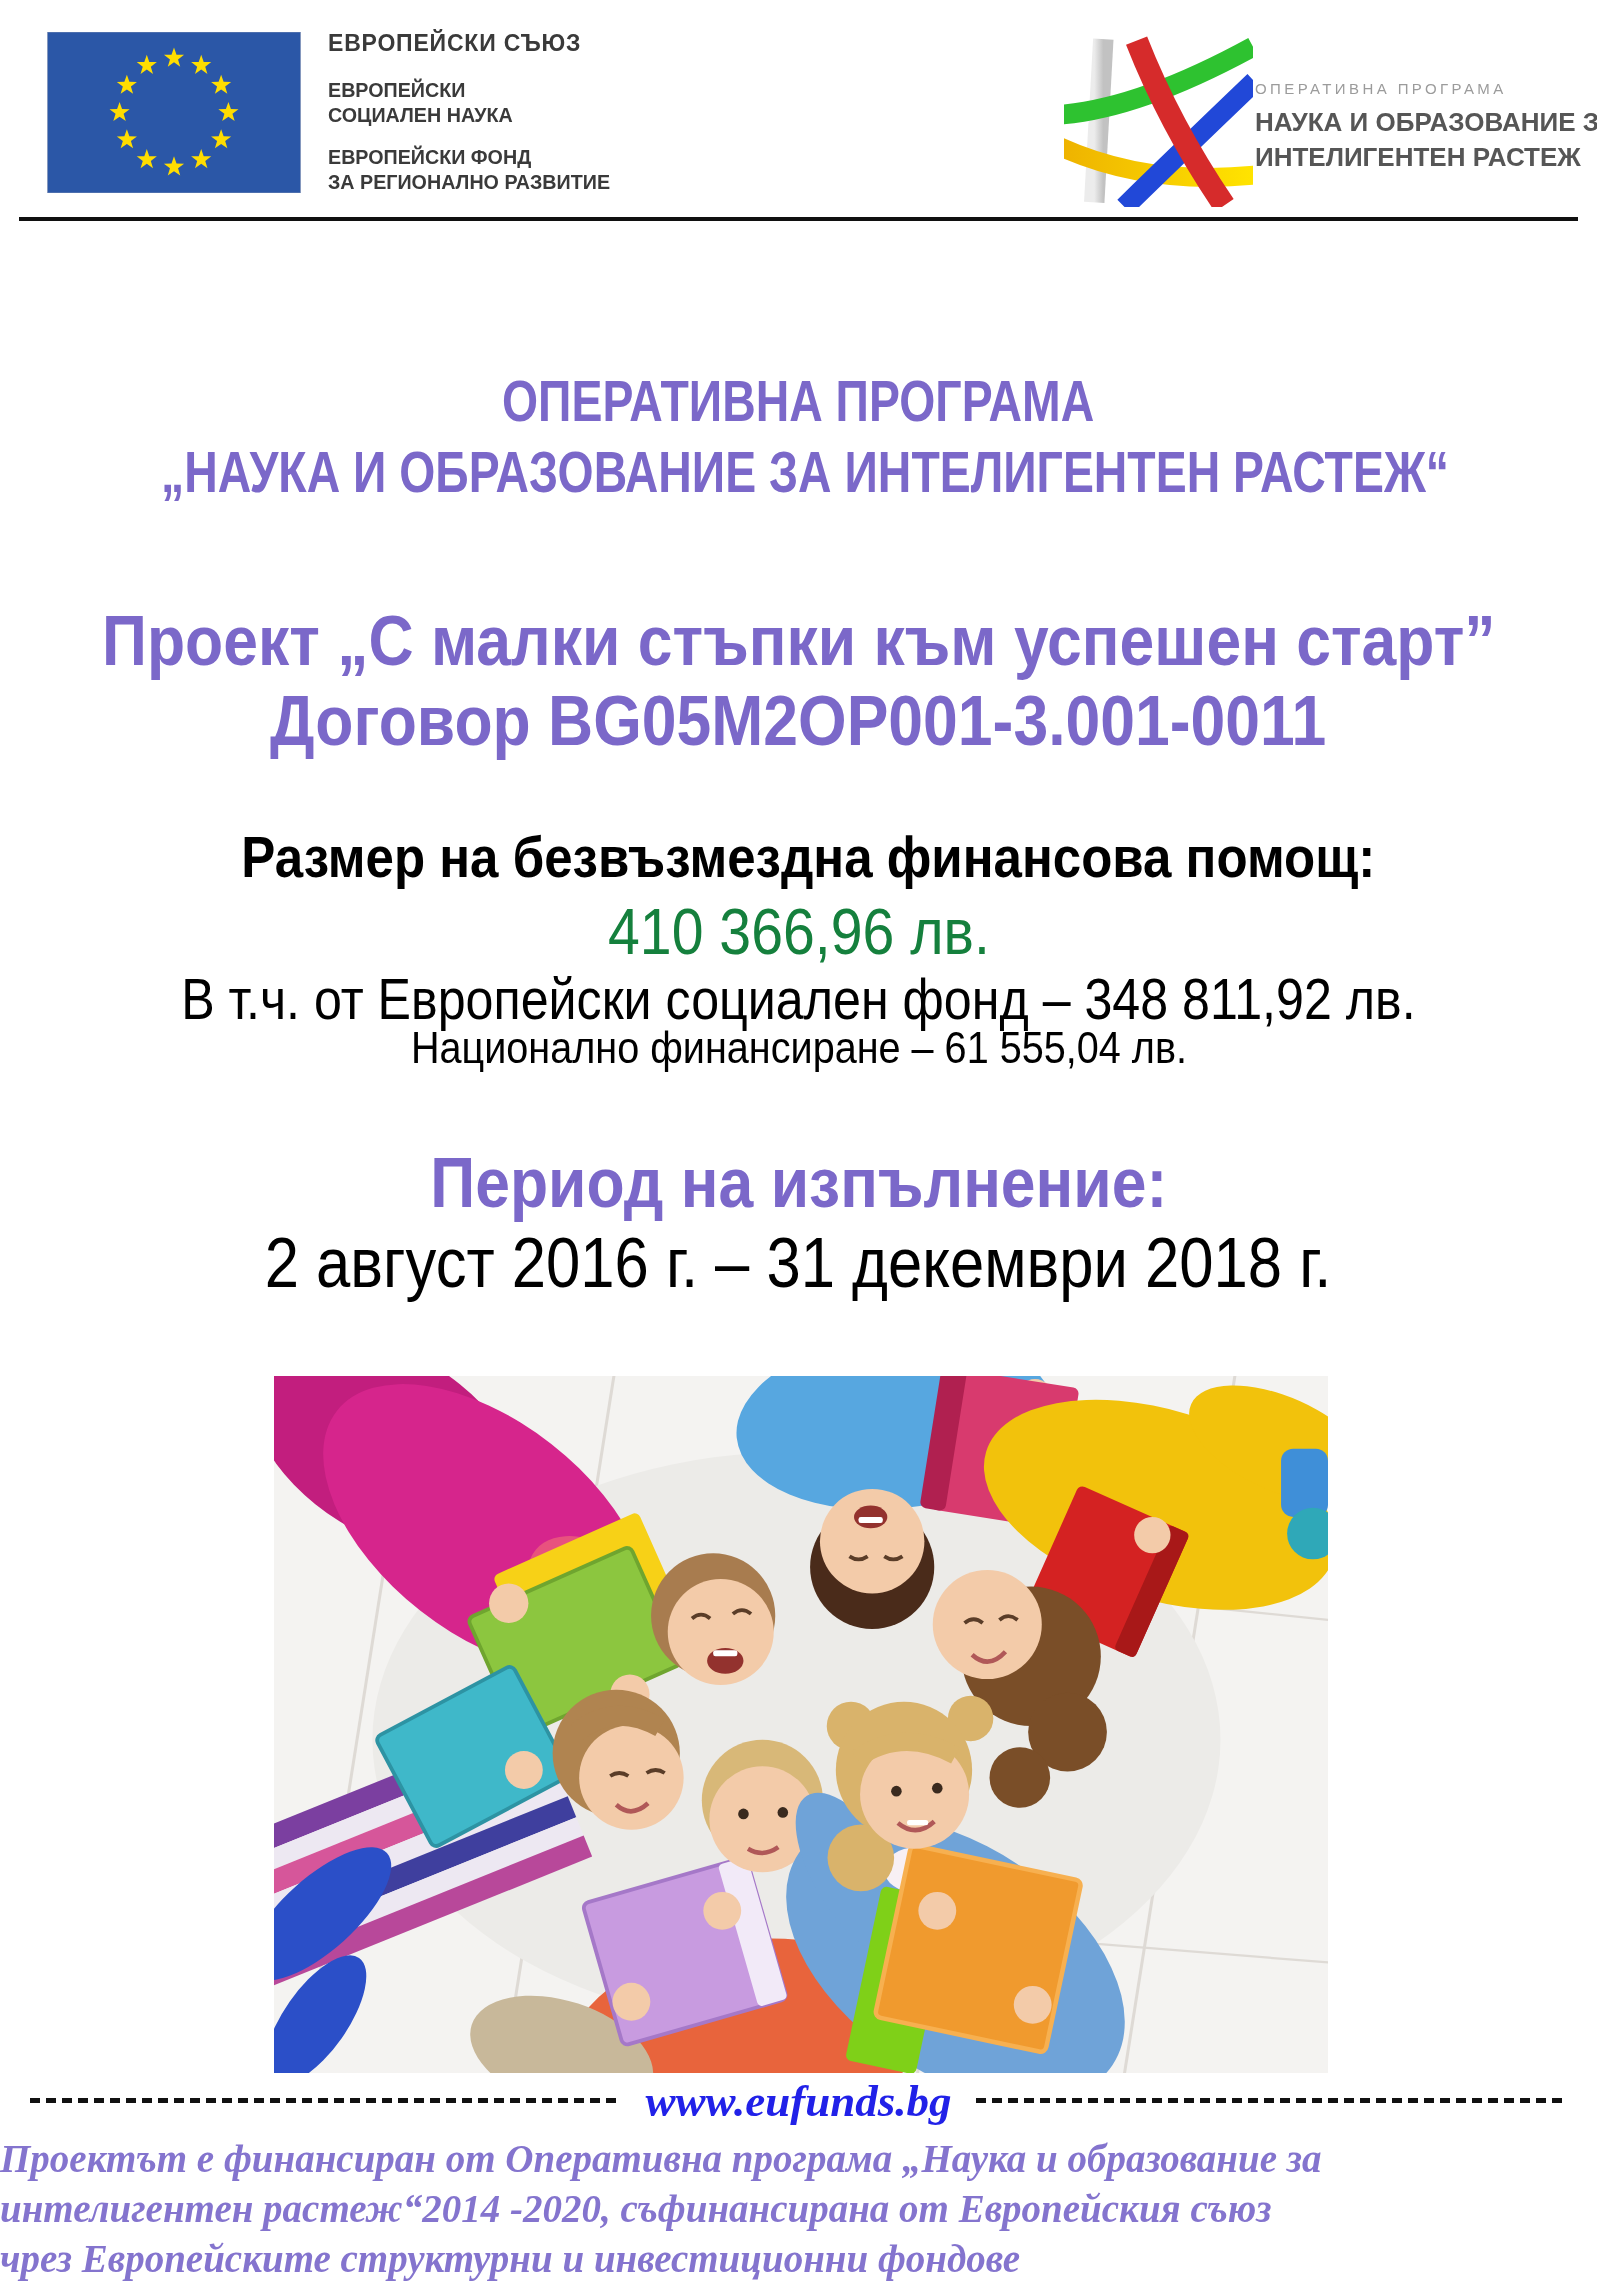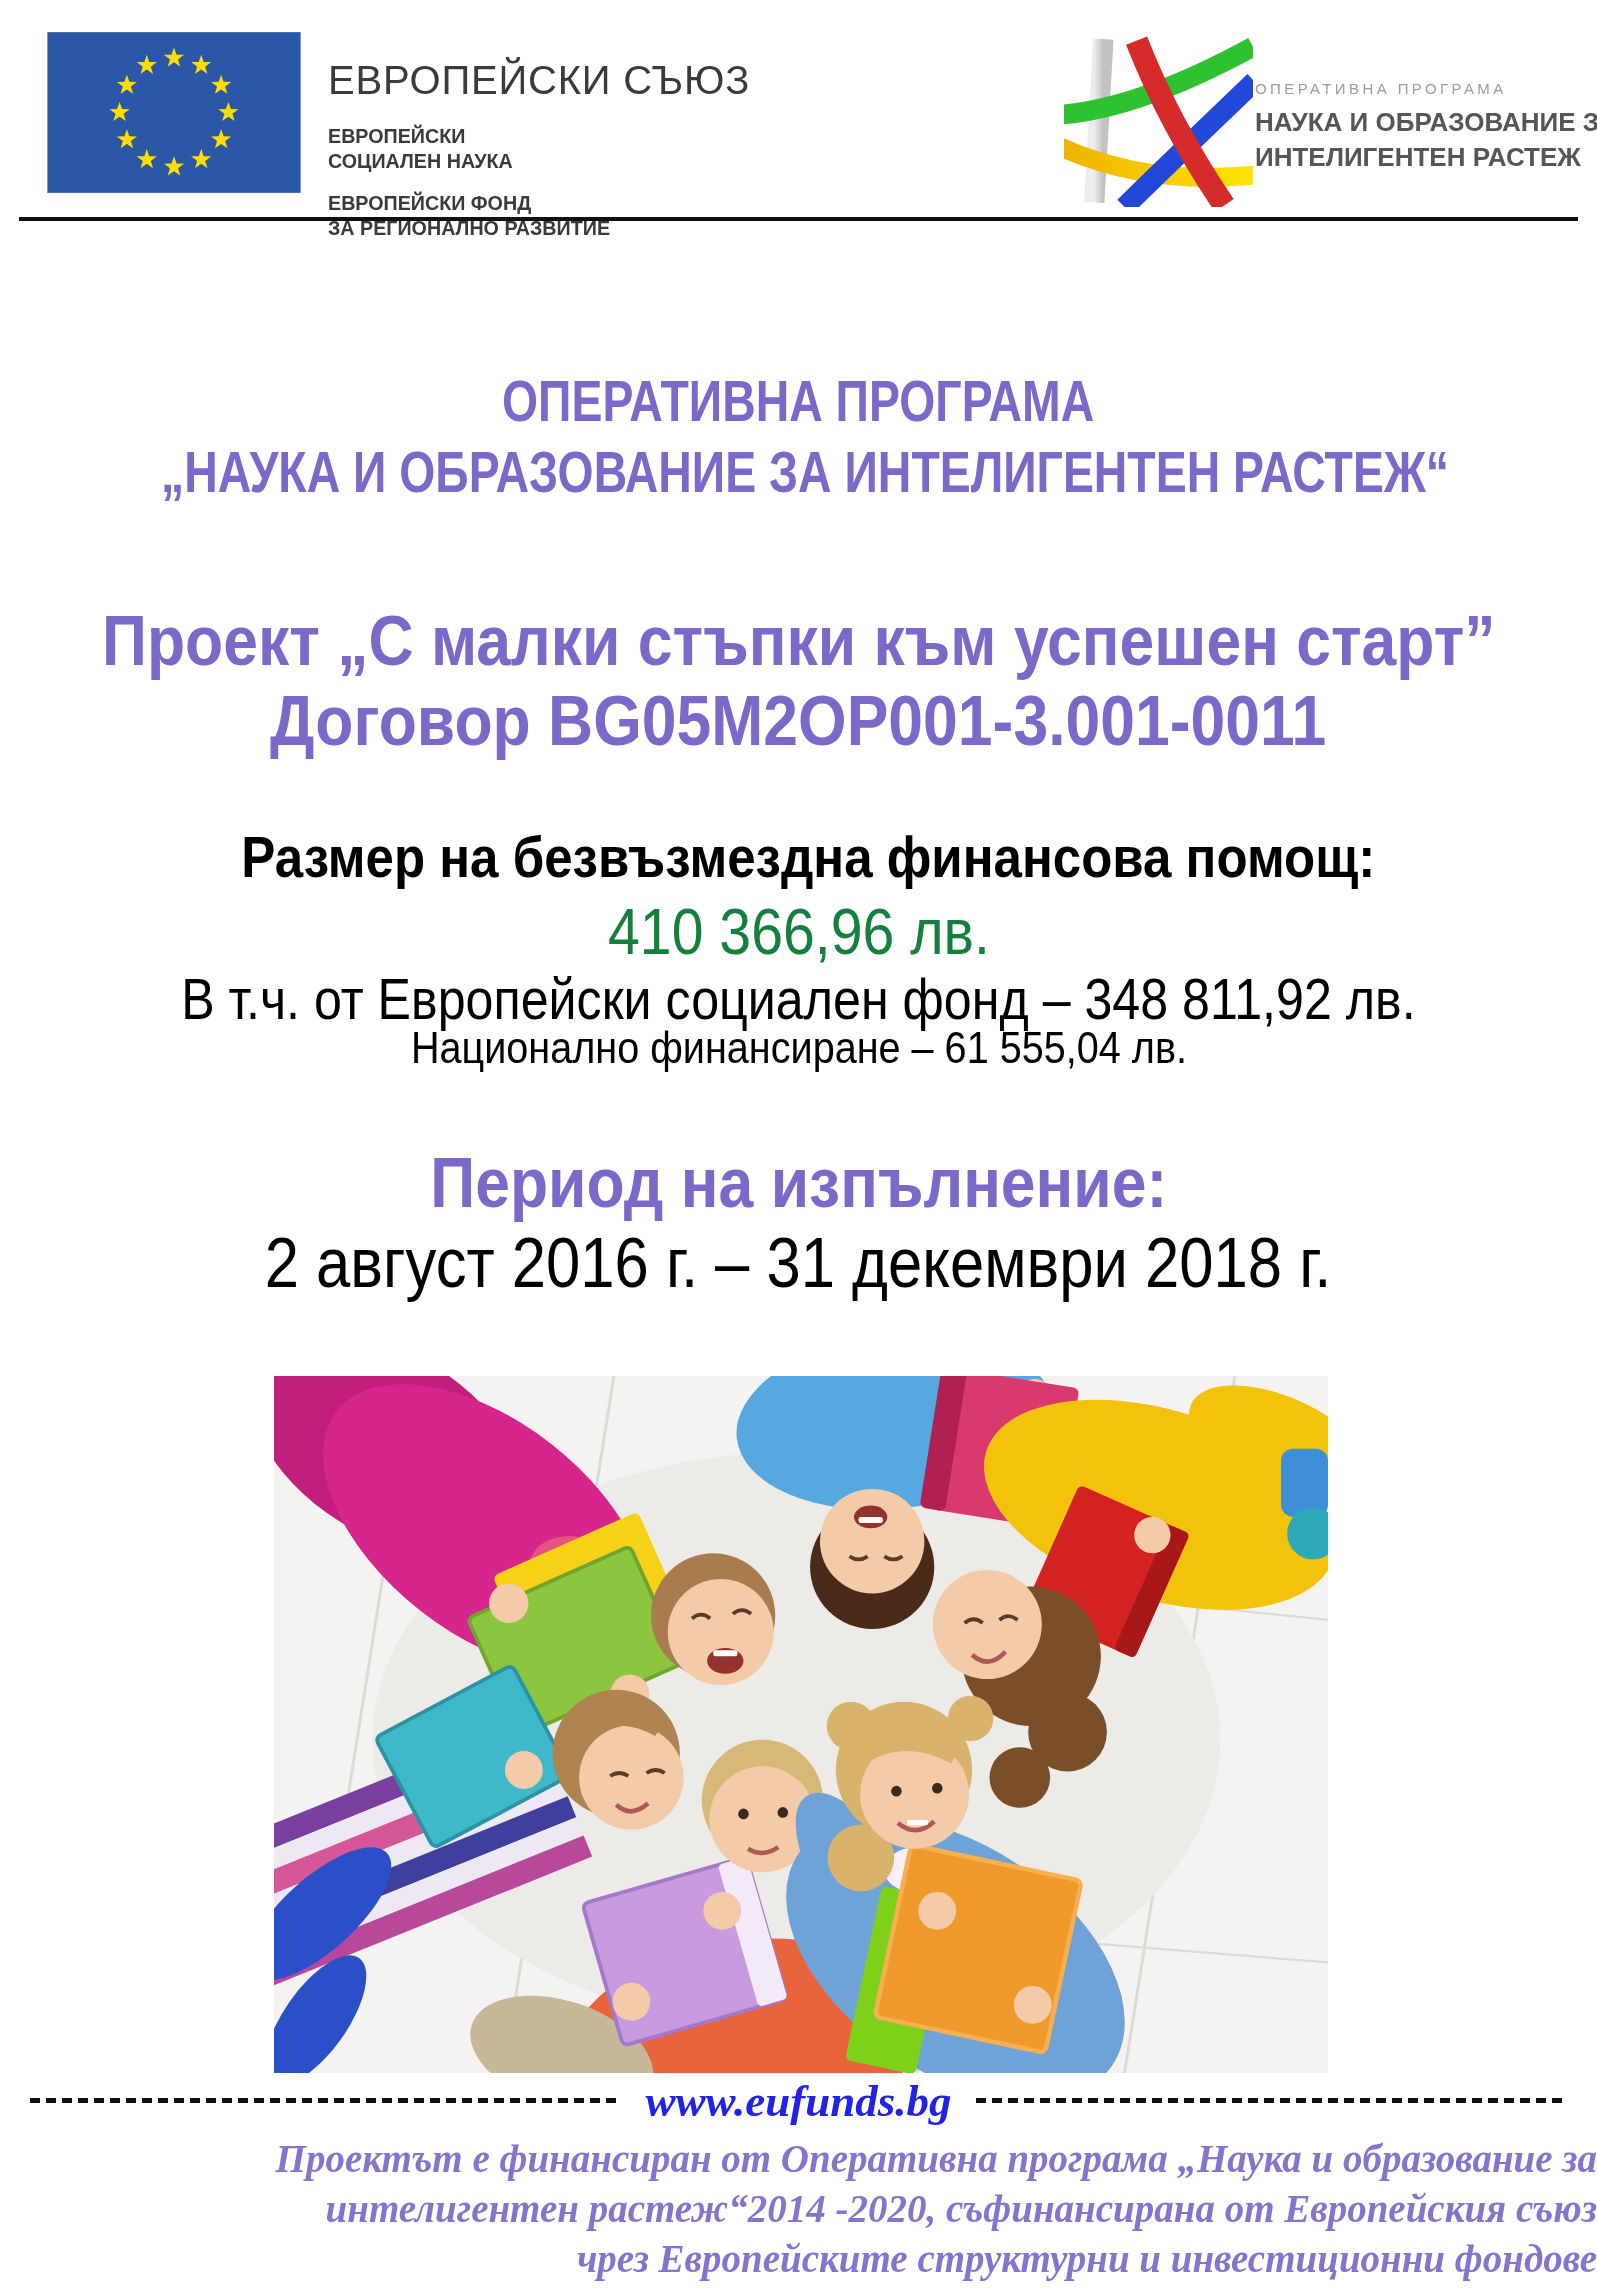--- a/index.html
+++ b/index.html
@@ -7,21 +7,21 @@
     position:relative;
     width:1597px;
     height:2295px;
     background:#ffffff;
     font-family:"Liberation Sans", sans-serif;
     overflow:hidden;
   }
   
   .eu-flag{position:absolute;left:47px;top:32px;width:254px;height:161px;display:block;}
   .eu-text{position:absolute;left:328px;top:30px;color:#3a3a3a;}
-  .eu-title{font-size:40px;font-weight:normal;letter-spacing:0.8px;white-space:nowrap;margin-top:28px;}
+  .eu-title{font-size:23px;font-weight:bold;letter-spacing:0.8px;white-space:nowrap;}
   .eu-sub{font-size:19.7px;font-weight:bold;line-height:25px;margin-top:21px;white-space:nowrap;}
   .eu-sub + .eu-sub{margin-top:16.7px;}
   .op-logo{position:absolute;left:1064px;top:27px;width:189px;height:180px;display:block;}
   .op-text{position:absolute;left:1255px;top:80px;white-space:nowrap;}
   .op-label{font-size:15px;letter-spacing:3.4px;color:#9b9b9b;font-weight:500;}
   .op-name{font-size:26px;font-weight:bold;color:#565656;line-height:35px;margin-top:7.6px;}
   .header-rule{position:absolute;left:19px;right:19px;top:217px;height:3.8px;background:#101010;}
   
   .line{position:absolute;left:0;right:0;text-align:center;white-space:nowrap;}
   .cond{display:inline-block;transform:scaleX(0.80);transform-origin:50% 50%;white-space:nowrap;}
@@ -39,23 +39,23 @@
   .t-period-v{top:1223px;font-size:70px;font-weight:normal;color:#000;}
   
   .photo{position:absolute;left:274px;top:1376px;width:1054px;height:697px;display:block;}
   
   .site-row{position:absolute;left:30px;right:30px;top:2077px;height:47px;display:flex;align-items:center;}
   .dash{flex:1;height:4.5px;background:repeating-linear-gradient(90deg,#111 0,#111 9.8px,transparent 9.8px,transparent 16px);}
   .site-link{
     font-family:"Liberation Serif", serif;font-style:italic;font-weight:bold;
     font-size:45px;color:#2121e8;margin:0 25px;white-space:nowrap;text-decoration:none;
   }
-  .funding{position:absolute;left:0;right:0;text-align:right;
+  .funding{position:absolute;left:0;right:0;text-align:left;
     font-family:"Liberation Serif", serif;font-style:italic;font-weight:bold;
-    font-size:39px;color:#8474ce;white-space:nowrap;padding-left:20px;}
+    font-size:39px;color:#8474ce;white-space:nowrap;}
   .f1{top:2136px;}
   .f2{top:2186px;}
   .f3{top:2236px;}
 </style>
 </head>
 <body>
 
 <div class="page">
 
   <svg class="eu-flag" viewBox="0 0 335 213">

